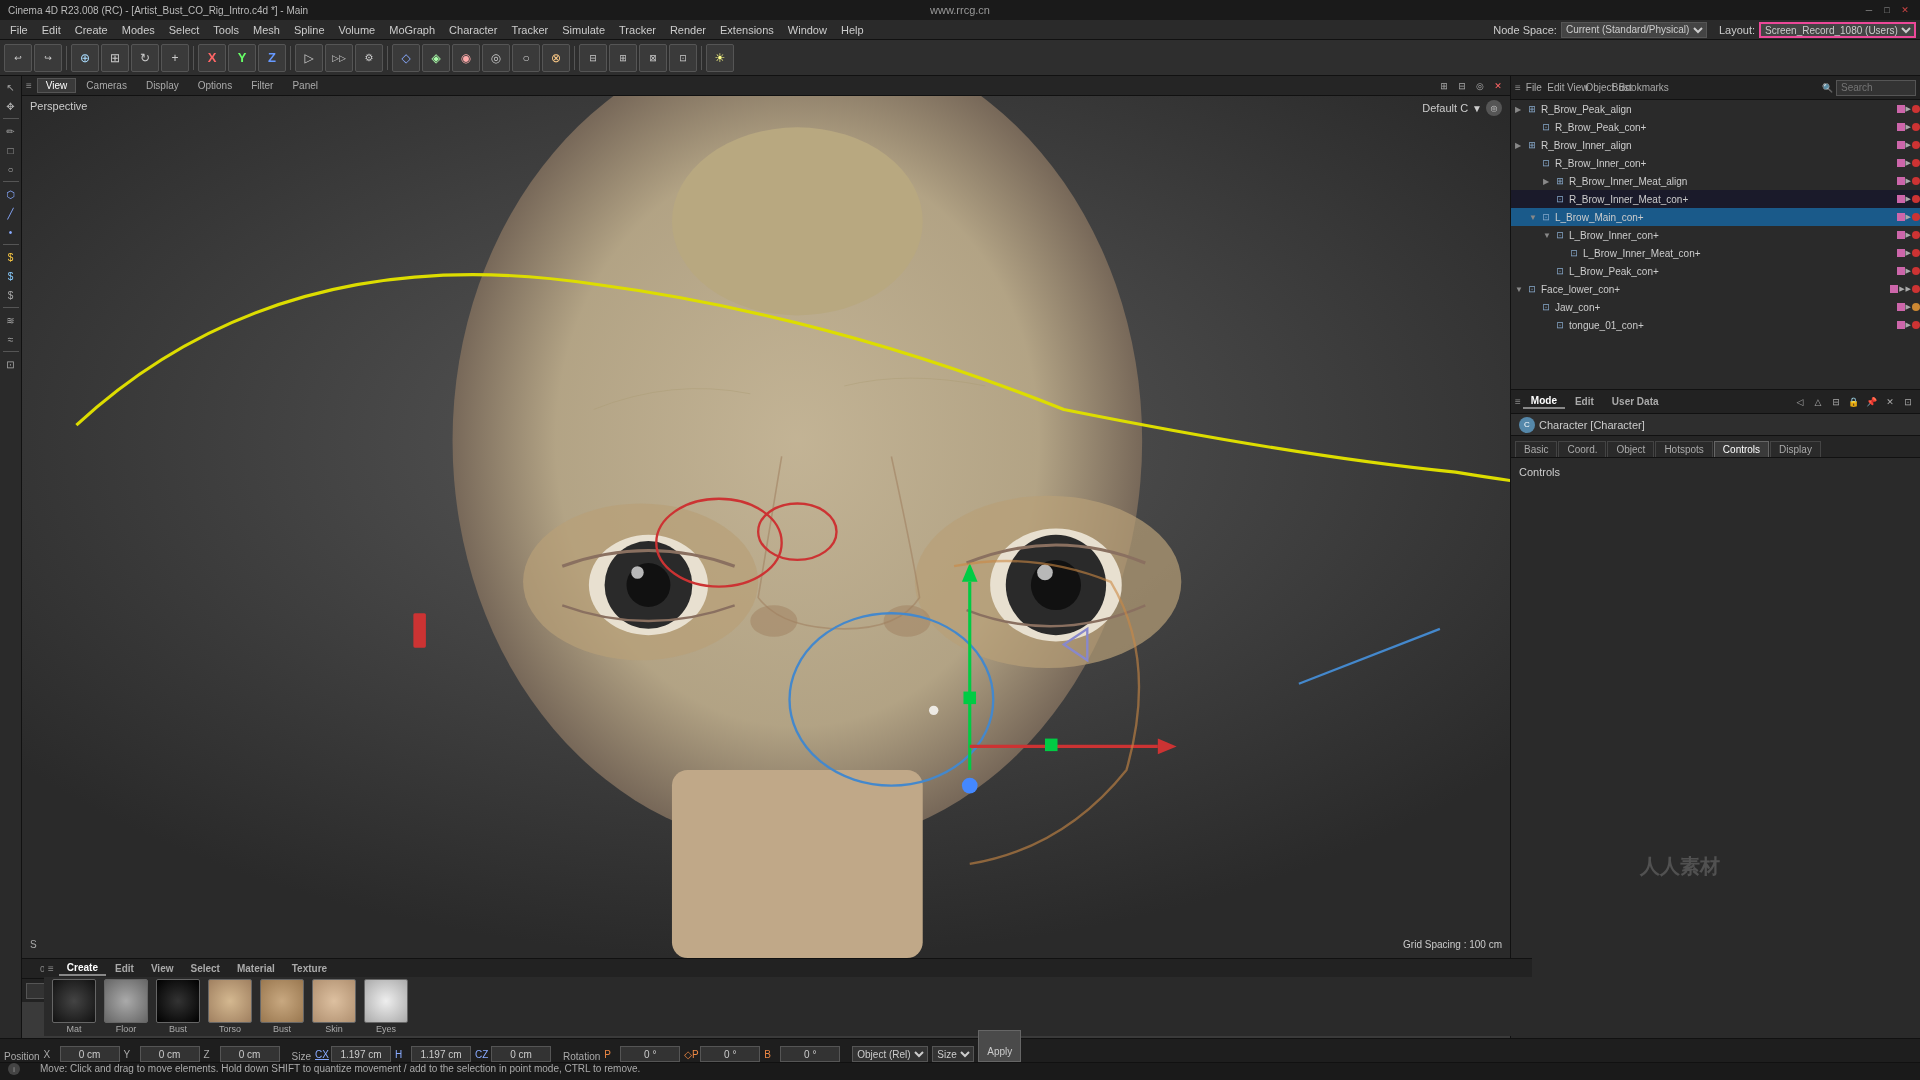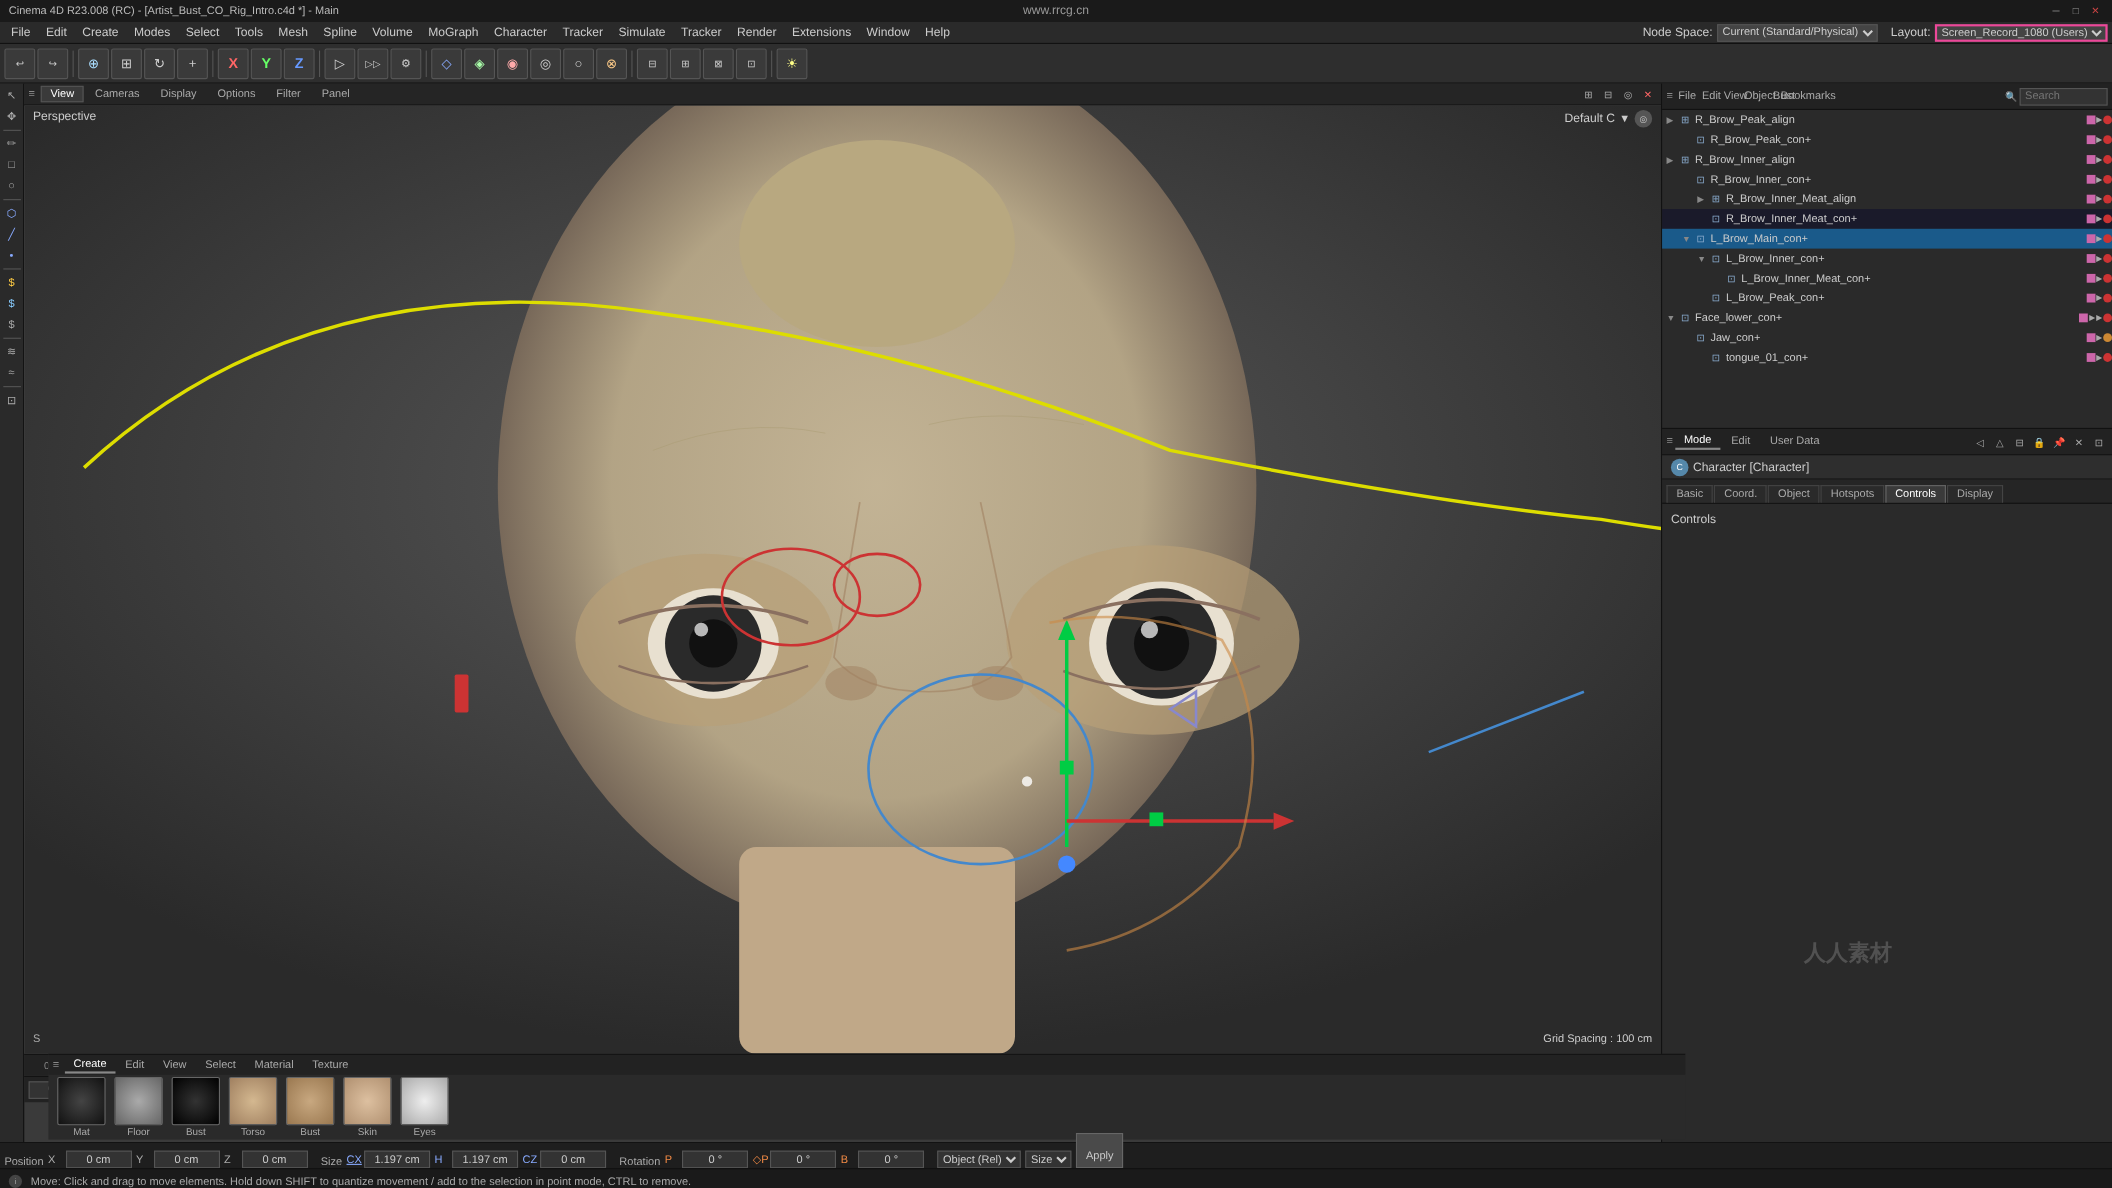--- a/index.html
+++ b/index.html
@@ -78,21 +78,21 @@
     .trans-btn.play { background: #2a5a2a; }
     .trans-btn.record-red { background: #5a2a2a; }
     .trans-separator { width: 1px; height: 16px; background: #555; margin: 0 2px; }
 
     
     #material-panel {
       position: absolute; bottom: 44px; left: 22px; right: 0; height: 88px; background: #2a2a2a; border-top: 1px solid #111;
       display: flex; flex-direction: column;
     }
     #material-tabs { height: 18px; background: #222; display: flex; align-items: center; padding: 0 4px; gap: 1px; }
-    .mat-tab { padding: 1px 8px; cursor: pointer; font-size: 10px; color: #aaa; }
+    .mat-tab { padding: 1px 8px; cursor: pointer; font-size: 10px; color: #aaa; font-weight: bold; }
     .mat-tab.active { color: #fff; border-bottom: 2px solid #888; }
     #material-content { flex: 1; display: flex; align-items: center; padding: 2px 8px; gap: 8px; overflow: hidden; }
     .mat-item { display: flex; flex-direction: column; align-items: center; gap: 1px; cursor: pointer; }
     .mat-swatch { width: 44px; height: 44px; border: 1px solid #666; border-radius: 2px; }
     .mat-label { font-size: 9px; color: #aaa; }
 
     
     #right-panel { width: 410px; background: #2a2a2a; border-left: 1px solid #111; display: flex; flex-direction: column; }
 
     
@@ -786,20 +786,20 @@
   </div>
   <select class="pos-select" style="margin-left:8px;">
     <option>Object (Rel)</option>
   </select>
   <select class="pos-select">
     <option>Size</option>
   </select>
   <button class="apply-btn">Apply</button>
 </div>
 
-<div id="status-bar" style="position:fixed;bottom:0;left:0;right:0;height:18px;background:#1a1a1a;border-top:1px solid #111;display:flex;align-items:flex-end;padding:0 8px;gap:8px;z-index:10;">
+<div id="status-bar" style="position:fixed;bottom:0;left:0;right:0;height:18px;background:#1a1a1a;border-top:1px solid #111;display:flex;align-items:flex-start;padding:0 8px;gap:20px;z-index:10;">
   <div style="width:12px;height:12px;border-radius:50%;background:#444;display:flex;align-items:center;justify-content:center;font-size:7px;color:#aaa;">i</div>
   <span style="font-size:10px;color:#aaa;">Move: Click and drag to move elements. Hold down SHIFT to quantize movement / add to the selection in point mode, CTRL to remove.</span>
 </div>
 
 <div id="watermark" style="position:fixed;bottom:200px;right:200px;color:rgba(200,200,200,0.25);font-size:20px;font-weight:bold;pointer-events:none;z-index:5;">
   <span>人人素材</span>
 </div>
 
 </body></html>

